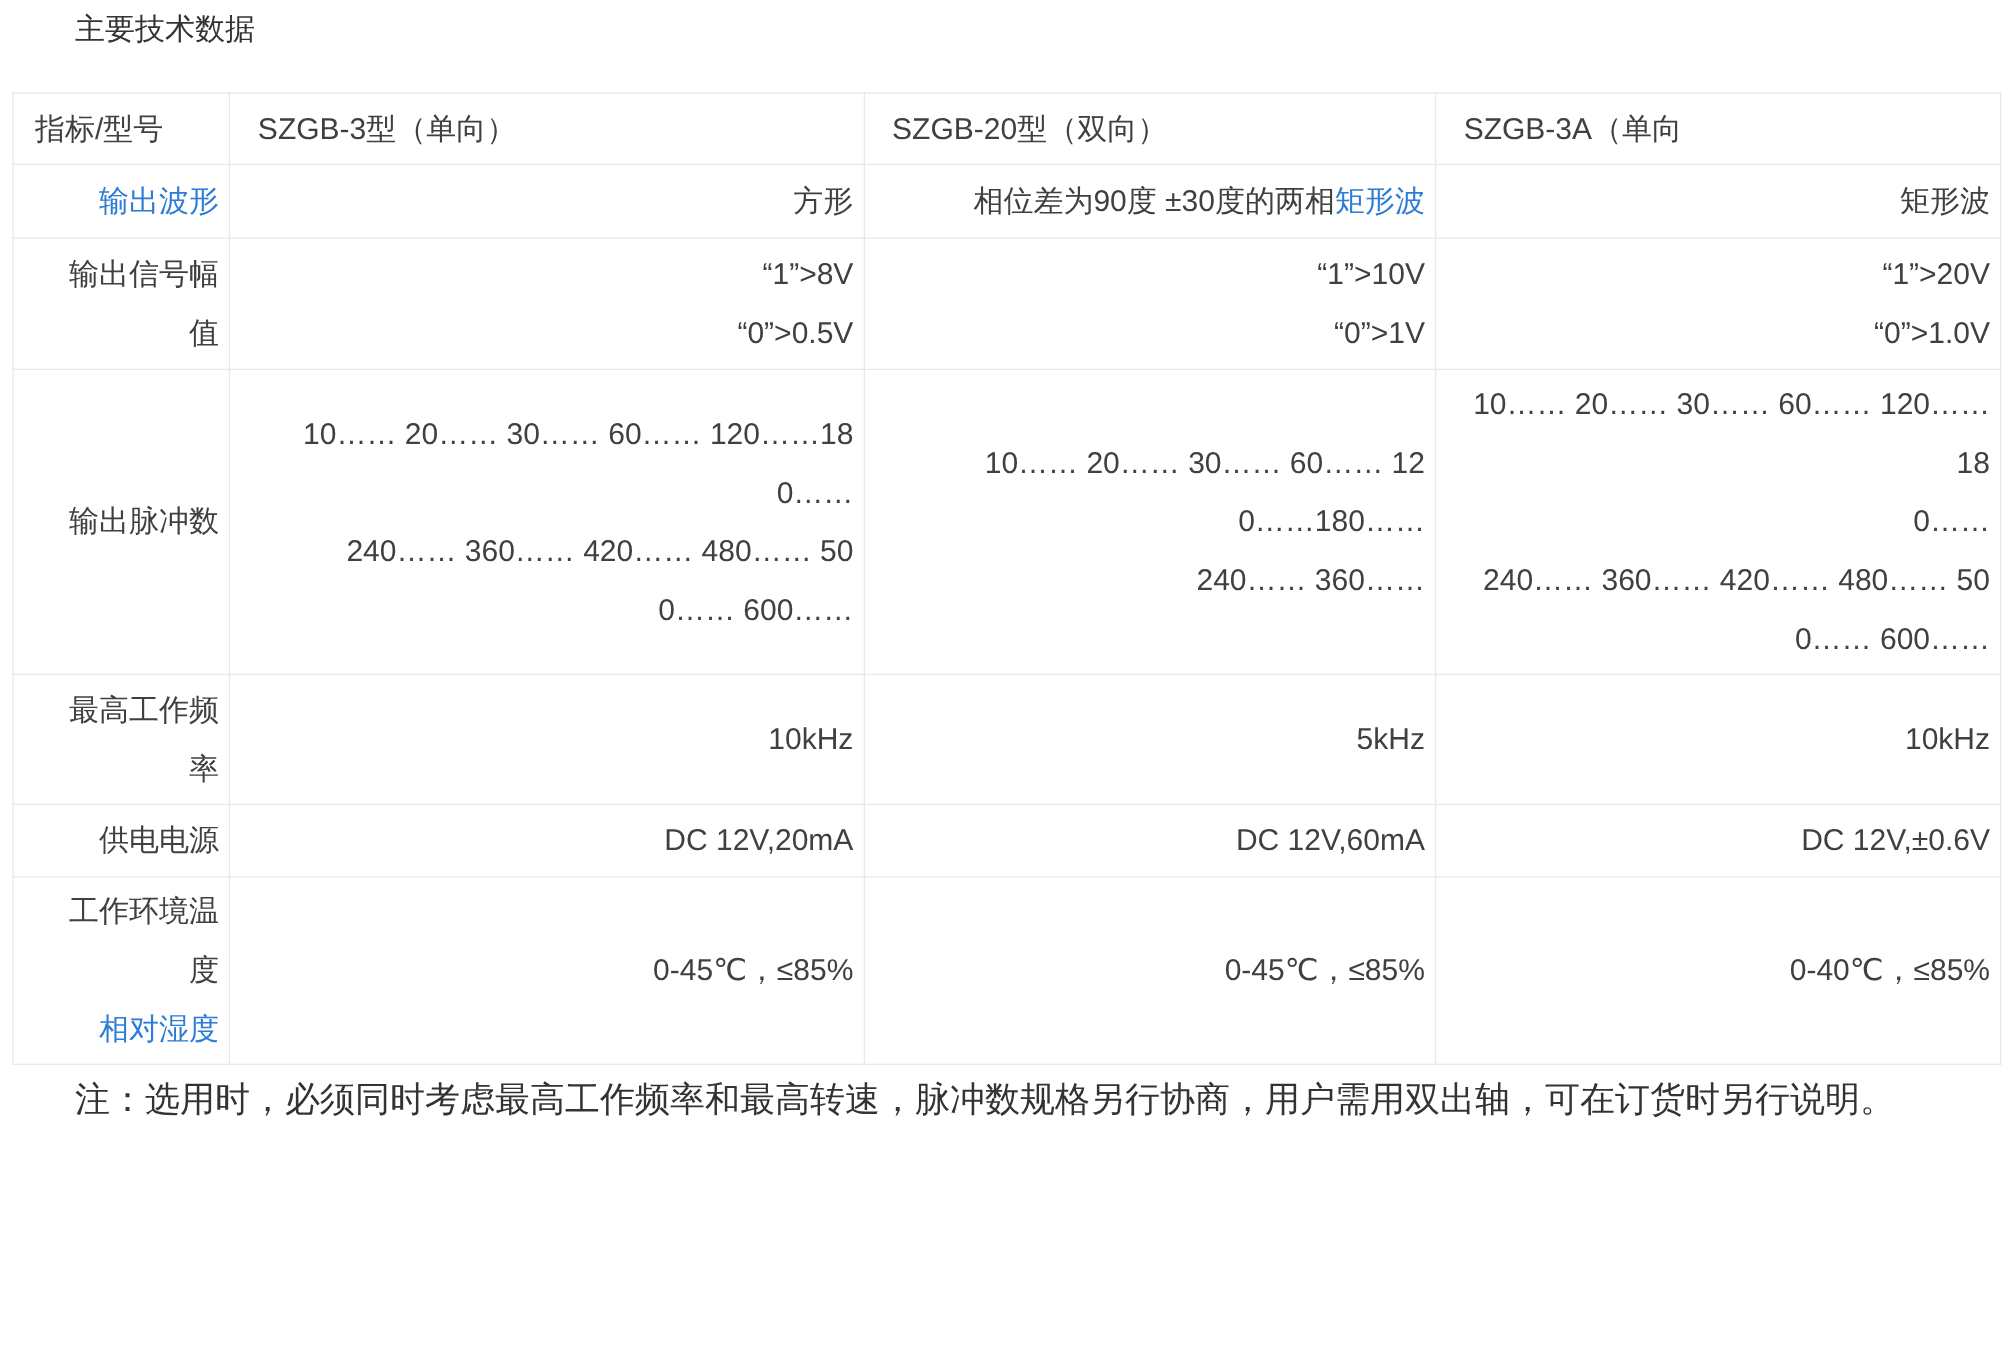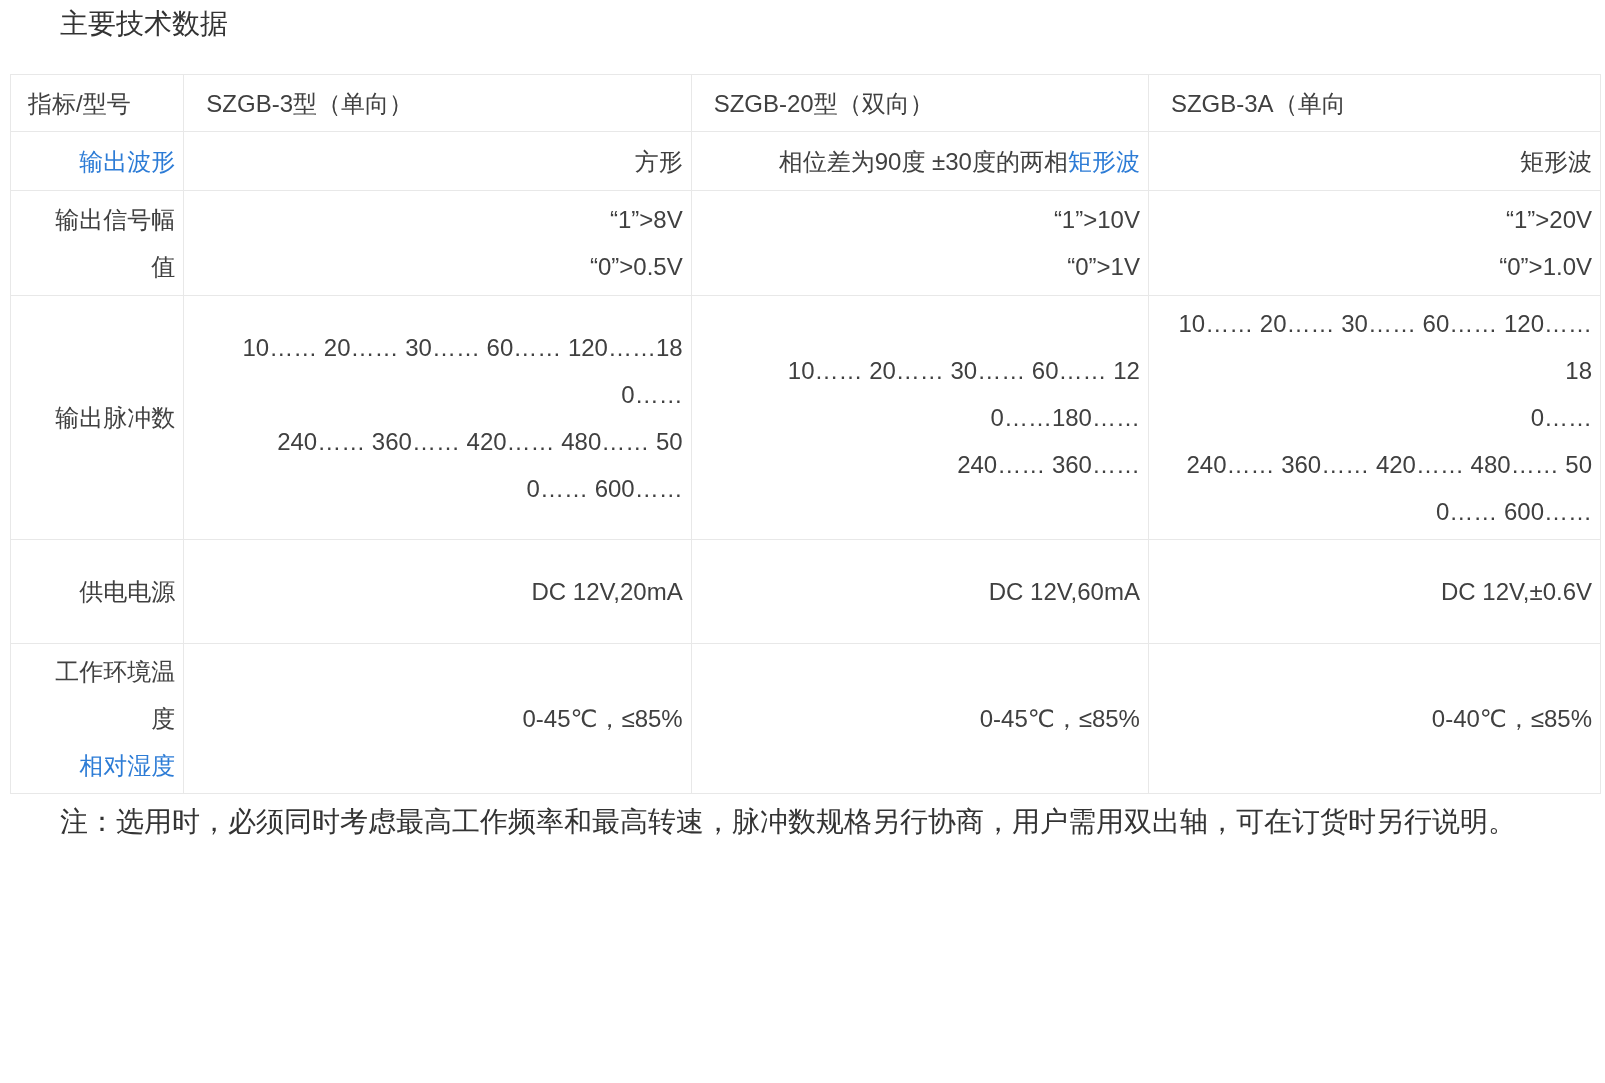--- a/index.html
+++ b/index.html
@@ -11,21 +11,21 @@
   }
   *{box-sizing:border-box;}
   html,body{margin:0;padding:0;background:var(--bg);}
   body{
     font-family:"Liberation Sans","DejaVu Sans",sans-serif;
     color:var(--text-color);
     width:1605px;
   }
   .page{padding:6px 2px 10px 10px;}
   .title{
-    font-size:28px;
+    font-size:24px;
     font-weight:400;
     color:var(--heading-color);
     margin:2px 0 34px 50px;
     line-height:32px;
   }
   table.spec-table{
     border-collapse:collapse;
     table-layout:fixed;
     width:1591px;
     background:var(--bg);
@@ -131,20 +131,35 @@
           </td>
           <td class="col3">
             <div class="ln"><span>10…… 20…… 30…… 60…… 120……18</span></div>
             <div class="ln"><span>0……</span></div>
             <div class="ln"><span>240…… 360…… 420…… 480…… 50</span></div>
             <div class="ln"><span>0…… 600……</span></div>
           </td>
         </tr>
         <tr>
           <th class="col0">
+            <div class="ln"><span>最高工作频</span></div>
+            <div class="ln"><span>率</span></div>
+          </th>
+          <td class="col1">
+            <div class="ln"><span>10kHz</span></div>
+          </td>
+          <td class="col2">
+            <div class="ln"><span>5kHz</span></div>
+          </td>
+          <td class="col3">
+            <div class="ln"><span>10kHz</span></div>
+          </td>
+        </tr>
+        <tr>
+          <th class="col0">
             <div class="ln"><span>供电电源</span></div>
           </th>
           <td class="col1">
             <div class="ln"><span>DC 12V,20mA</span></div>
           </td>
           <td class="col2">
             <div class="ln"><span>DC 12V,60mA</span></div>
           </td>
           <td class="col3">
             <div class="ln"><span>DC 12V,±0.6V</span></div>

